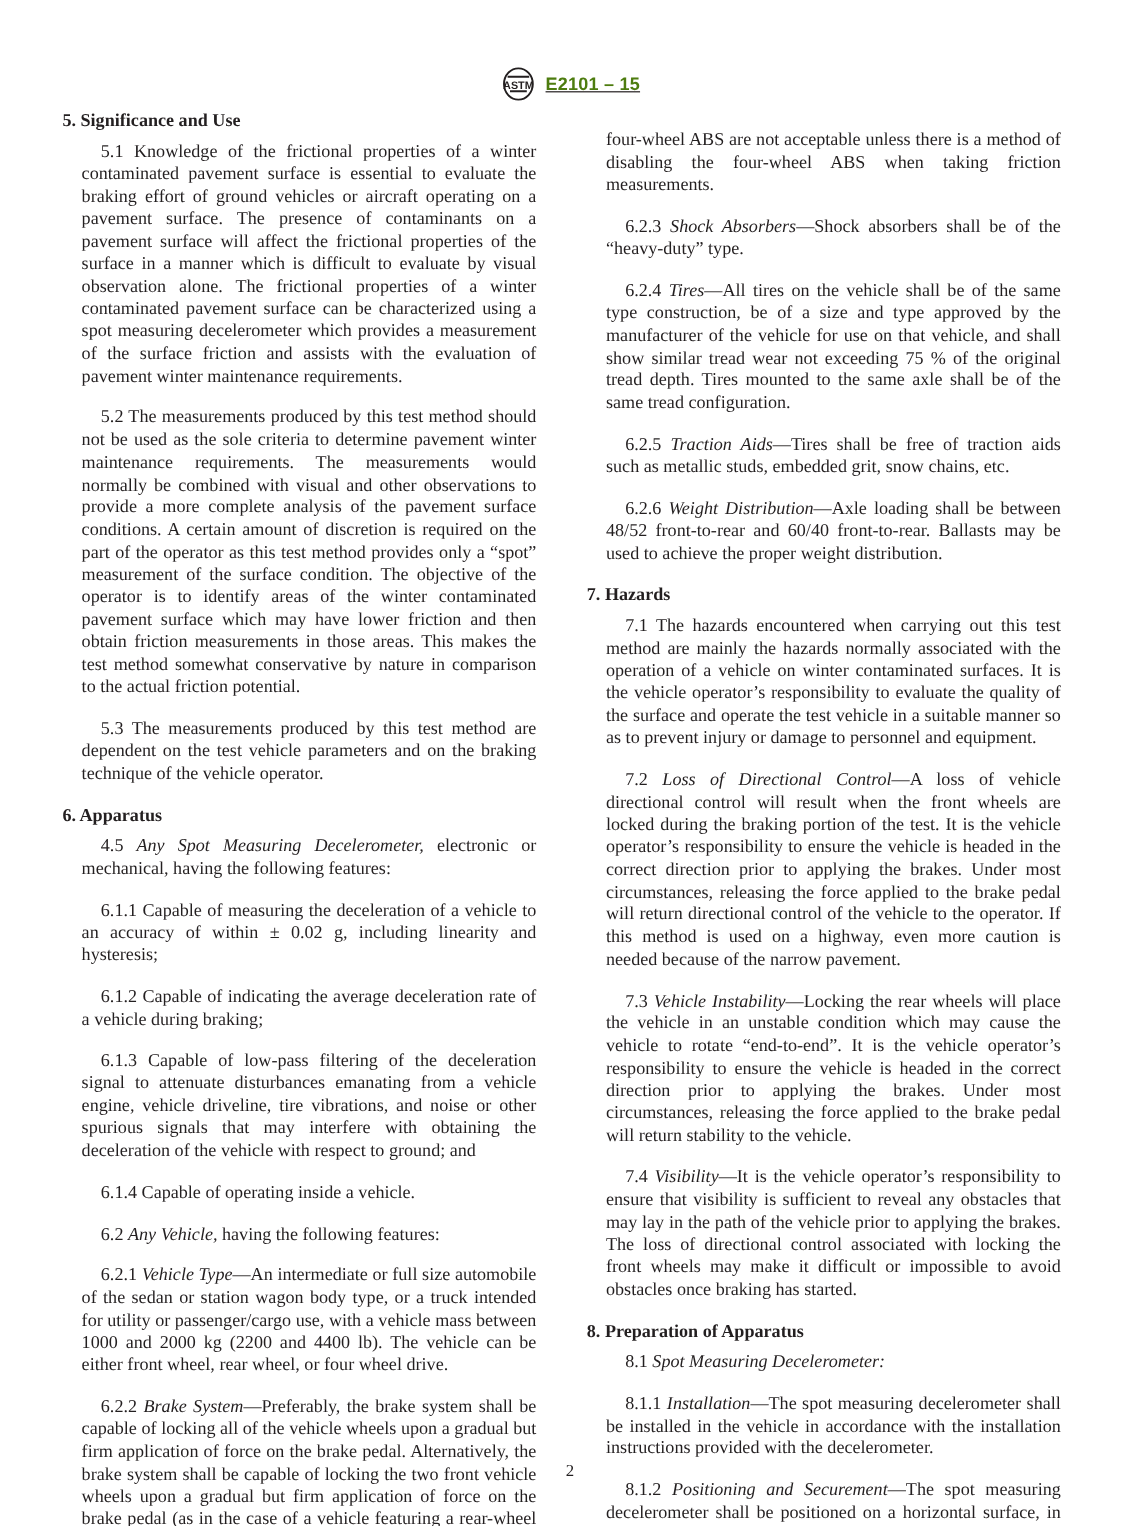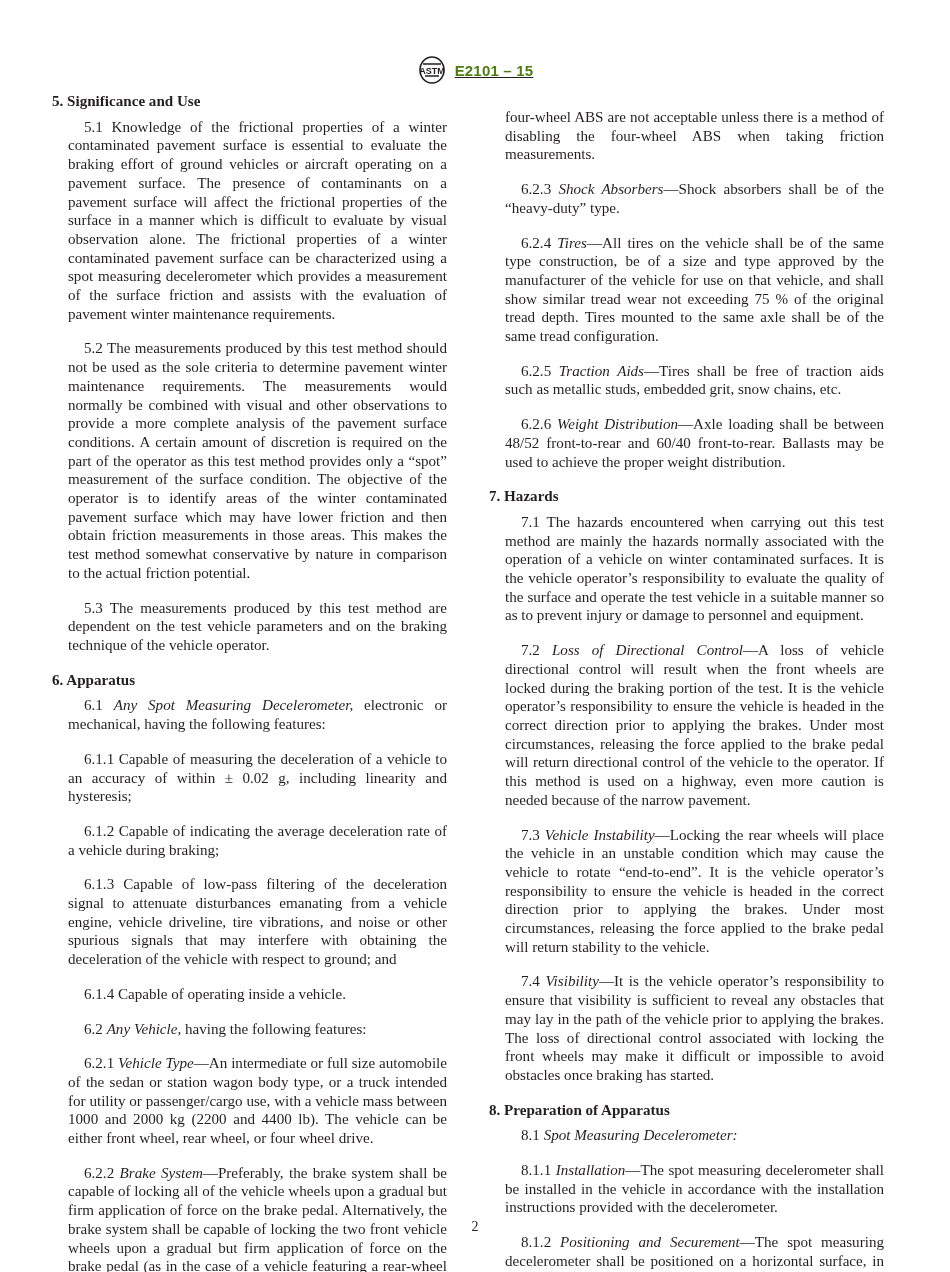--- a/index.html
+++ b/index.html
@@ -50,21 +50,21 @@
   <span class="doc-id">E2101 – 15</span>
 </div>
 
 <div class="col left">
   <h2 class="sec">5. Significance and Use</h2>
   <p>5.1 Knowledge of the frictional properties of a winter contaminated pavement surface is essential to evaluate the braking effort of ground vehicles or aircraft operating on a pavement surface. The presence of contaminants on a pavement surface will affect the frictional properties of the surface in a manner which is difficult to evaluate by visual observation alone. The frictional properties of a winter contaminated pavement surface can be characterized using a spot measuring decelerometer which provides a measurement of the surface friction and assists with the evaluation of pavement winter maintenance requirements.</p>
   <p class="gap">5.2 The measurements produced by this test method should not be used as the sole criteria to determine pavement winter maintenance requirements. The measurements would normally be combined with visual and other observations to provide a more complete analysis of the pavement surface conditions. A certain amount of discretion is required on the part of the operator as this test method provides only a “spot” measurement of the surface condition. The objective of the operator is to identify areas of the winter contaminated pavement surface which may have lower friction and then obtain friction measurements in those areas. This makes the test method somewhat conservative by nature in comparison to the actual friction potential.</p>
   <p class="gap">5.3 The measurements produced by this test method are dependent on the test vehicle parameters and on the braking technique of the vehicle operator.</p>
 
   <h2 class="sec gap">6. Apparatus</h2>
-  <p><span>6.1 </span><span class="it">Any Spot Measuring Decelerometer,</span><span> electronic or mechanical, having the following features:</span></p>
+  <p><span>4.5 </span><span class="it">Any Spot Measuring Decelerometer,</span><span> electronic or mechanical, having the following features:</span></p>
   <p>6.1.1 Capable of measuring the deceleration of a vehicle to an accuracy of within ± 0.02 g, including linearity and hysteresis;</p>
   <p>6.1.2 Capable of indicating the average deceleration rate of a vehicle during braking;</p>
   <p>6.1.3 Capable of low-pass filtering of the deceleration signal to attenuate disturbances emanating from a vehicle engine, vehicle driveline, tire vibrations, and noise or other spurious signals that may interfere with obtaining the deceleration of the vehicle with respect to ground; and</p>
   <p>6.1.4 Capable of operating inside a vehicle.</p>
   <p class="gap"><span>6.2 </span><span class="it">Any Vehicle,</span><span> having the following features:</span></p>
   <p><span>6.2.1 </span><span class="it">Vehicle Type</span><span>—An intermediate or full size automobile of the sedan or station wagon body type, or a truck intended for utility or passenger/cargo use, with a vehicle mass between 1000 and 2000 kg (2200 and 4400 lb). The vehicle can be either front wheel, rear wheel, or four wheel drive.</span></p>
   <p><span>6.2.2 </span><span class="it">Brake System</span><span>—Preferably, the brake system shall be capable of locking all of the vehicle wheels upon a gradual but firm application of force on the brake pedal. Alternatively, the brake system shall be capable of locking the two front vehicle wheels upon a gradual but firm application of force on the brake pedal (as in the case of a vehicle featuring a rear-wheel Anti-lock Brake System [ABS]). Vehicles equipped with a</span></p>
 </div>
 
 <div class="col right">

